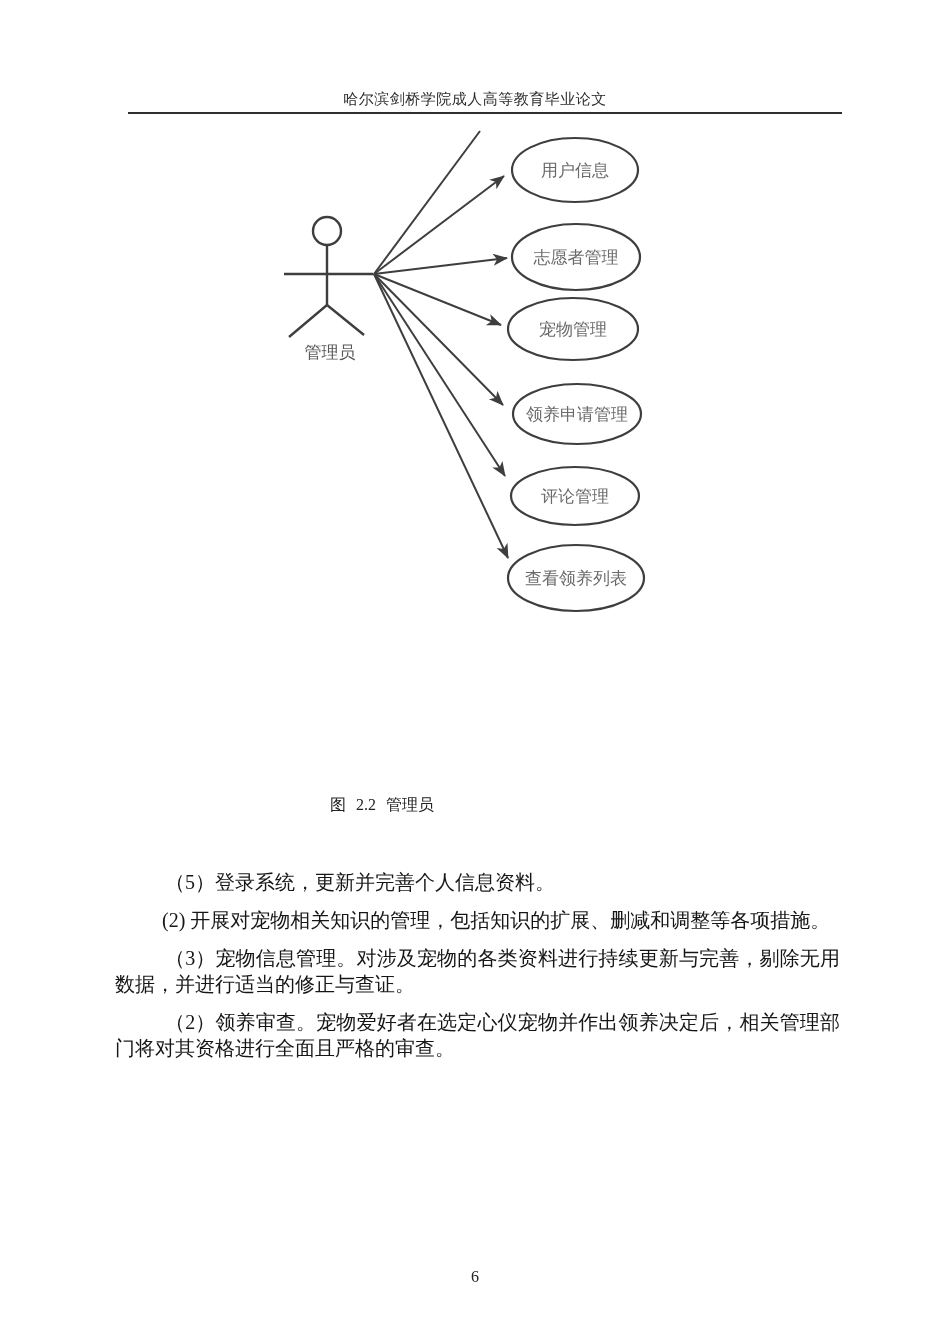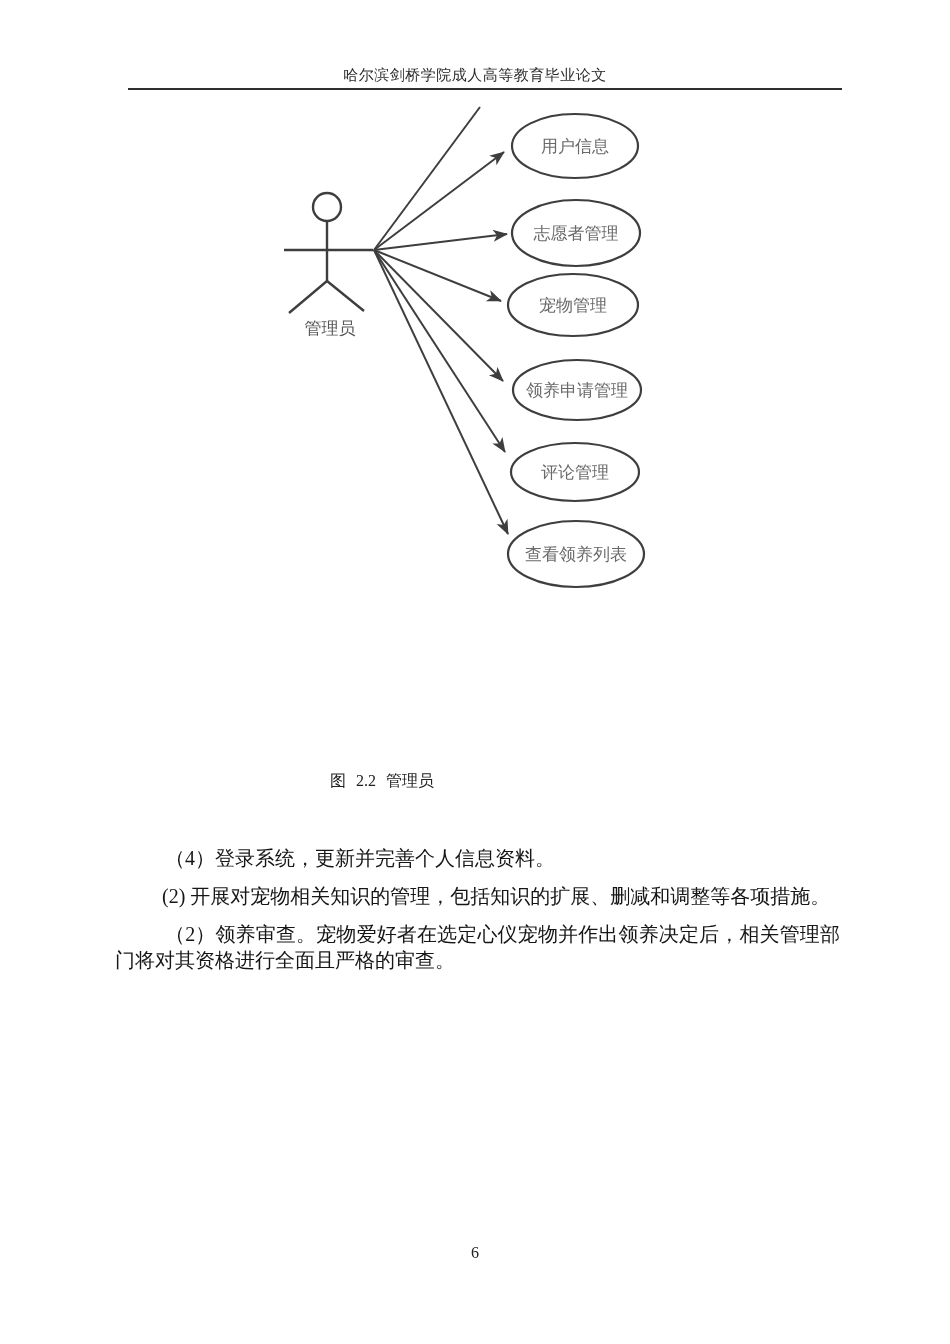--- a/index.html
+++ b/index.html
@@ -3,21 +3,21 @@
 <meta charset="utf-8">
 <style>
   html,body{margin:0;padding:0;}
   body{
     width:950px;height:1344px;
     background:#ffffff;
     position:relative;
     font-family:"Liberation Serif","DejaVu Serif",serif;
     overflow:hidden;
   }
-  .page{position:absolute;inset:0;}
+  .page{position:absolute;inset:0;margin-top:24px;}
   .header-title{
     position:absolute;top:66px;left:0;width:950px;
     text-align:center;font-size:15px;color:#2b2b2b;
     letter-spacing:0.5px;
   }
   .header-rule{
     position:absolute;top:88px;left:128px;width:714px;
     border-top:2px solid #2f2f2f;height:0;
   }
   .diagram{
@@ -93,20 +93,21 @@
     <text class="uc-label" x="576" y="239">志愿者管理</text>
     <text class="uc-label" x="573" y="311">宠物管理</text>
     <text class="uc-label" x="577" y="396">领养申请管理</text>
     <text class="uc-label" x="575" y="478">评论管理</text>
     <text class="uc-label" x="576" y="560">查看领养列表</text>
   </svg>
 
   <div class="caption">图 2.2 管理员</div>
 
   <div class="body-text">
-    <p class="indent-full">（4）登录系统，更新并完善个人信息资料。</p>
+    <p class="indent-full">（5）登录系统，更新并完善个人信息资料。</p>
     <p class="indent-half">(2) 开展对宠物相关知识的管理，包括知识的扩展、删减和调整等各项措施。</p>
+    <p class="indent-full">（3）宠物信息管理。对涉及宠物的各类资料进行持续更新与完善，剔除无用数据，并进行适当的修正与查证。</p>
     <p class="indent-full">（2）领养审查。宠物爱好者在选定心仪宠物并作出领养决定后，相关管理部门将对其资格进行全面且严格的审查。</p>
   </div>
 
   <div class="page-number">6</div>
 
 </div>
 
 </body></html>

